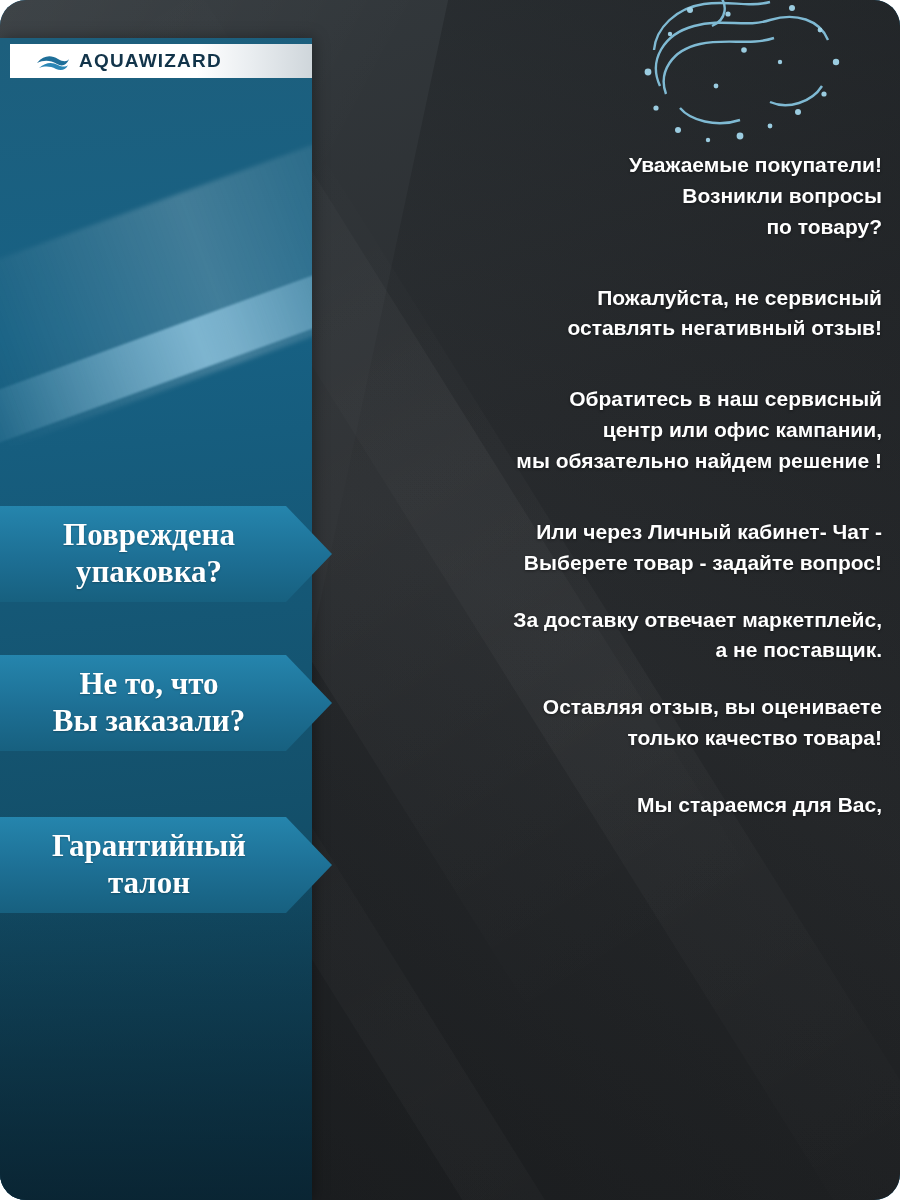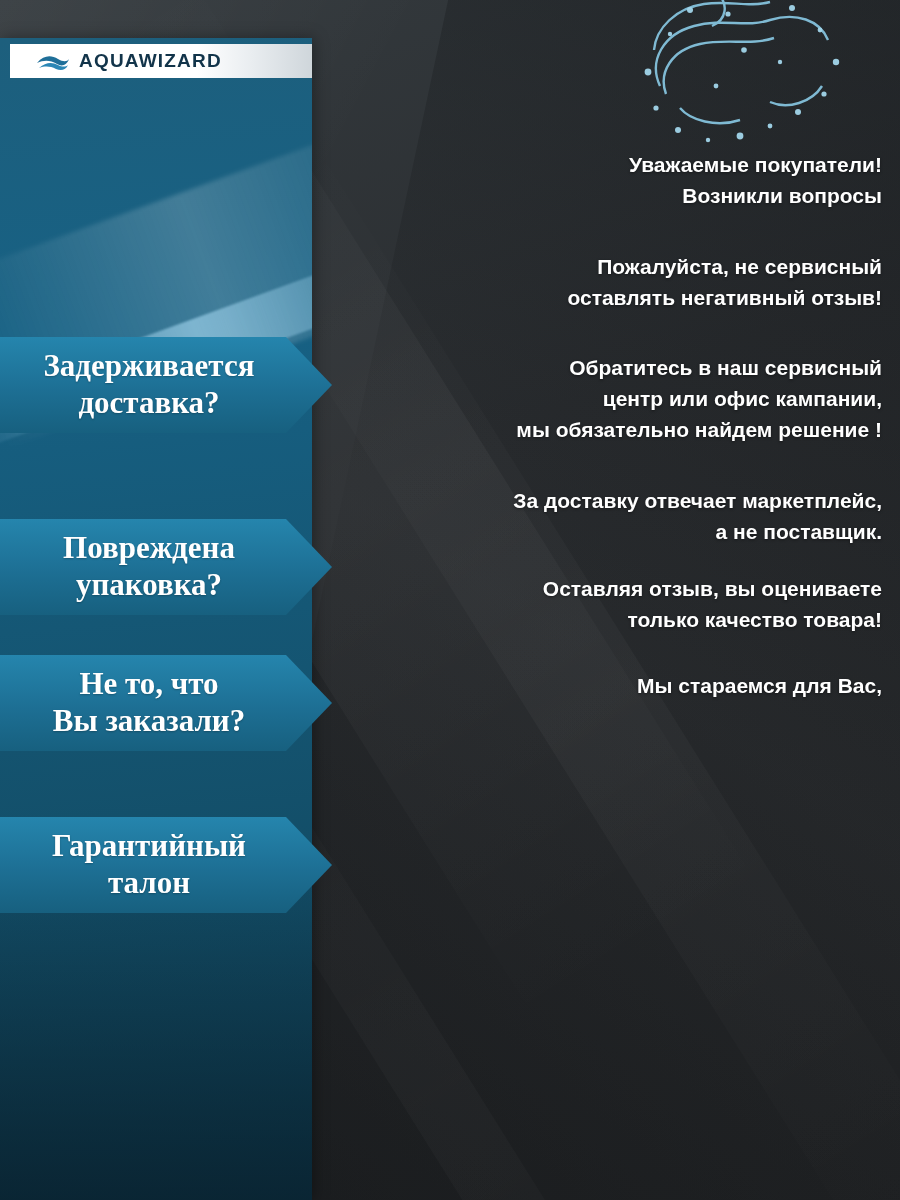--- a/index.html
+++ b/index.html
@@ -7,20 +7,21 @@
     padding: 0;
     background: #ffffff;
   }
   .page {
     position: relative;
     width: 900px;
     height: 1200px;
     overflow: hidden;
     background: #0369a1;
     font-family: "Liberation Sans", sans-serif;
+    border-radius: 26px;
   }
 
   
   .bg-base {
     position: absolute;
     inset: 0;
     background:
       linear-gradient(118deg, rgba(255,255,255,0.05) 0%, rgba(255,255,255,0.0) 28%),
       linear-gradient(160deg, #343a3e 0%, #2a2d30 40%, #232527 100%);
   }
@@ -145,21 +146,21 @@
     align-items: center;
     justify-content: center;
     box-sizing: border-box;
     padding: 6px 44px 6px 10px;
     background: linear-gradient(180deg, #2585ad 0%, #1d6f94 55%, #17607f 100%);
     clip-path: polygon(0 0, 286px 0, 332px 50%, 286px 100%, 0 100%);
     text-shadow: 0 1px 2px rgba(0,0,0,0.25);
   }
   .tab span { display: block; }
   .tab-1 { top: 337px;  height: 96px; }
-  .tab-2 { top: 519px;  height: 96px; justify-content: center; }
+  .tab-2 { top: 506px;  height: 96px; justify-content: center; }
   .tab-3 { top: 655px;  height: 96px; }
   .tab-4 { top: 817px;  height: 96px; }
 
   
   .right-text {
     position: absolute;
     left: 330px;
     top: 150px;
     width: 552px;
     text-align: right;
@@ -225,26 +226,20 @@
   </div>
 
   <div class="logo-bar">
     <svg class="logo-mark" viewBox="0 0 34 22">
       <path d="M1 13 C8 5 15 5 22 9 C27 12 31 12 33 9 C31 15 26 17 21 14 C14 10 8 10 1 13 Z" fill="#1f6f99"></path>
       <path d="M3 18 C10 12 16 12 22 15 C26 17 30 17 32 15 C30 20 25 21 20 19 C14 16 9 16 3 18 Z" fill="#2a86b5"></path>
     </svg>
     <div class="logo-text">AQUAWIZARD</div>
   </div>
 
-  <div class="tab tab-1">
-    <div>
-      <span>Задерживается</span>
-      <span>доставка?</span>
-    </div>
-  </div>
 
   <div class="tab tab-2">
     <div>
       <span>Повреждена</span>
       <span>упаковка?</span>
     </div>
   </div>
 
   <div class="tab tab-3">
     <div>
@@ -258,33 +253,38 @@
       <span>Гарантийный</span>
       <span>талон</span>
     </div>
   </div>
 
   <div class="right-text">
 
     <div class="para gap-big">
       <p>Уважаемые покупатели!</p>
       <p>Возникли вопросы</p>
+      <p>по товару?</p>
     </div>
 
     <div class="para gap-big">
       <p>Пожалуйста, не сервисный</p>
       <p>оставлять негативный отзыв!</p>
     </div>
 
     <div class="para gap-big">
       <p>Обратитесь в наш сервисный</p>
       <p>центр или офис кампании,</p>
       <p>мы обязательно найдем решение !</p>
     </div>
 
+    <div class="para">
+      <p>Или через Личный кабинет- Чат -</p>
+      <p>Выберете товар - задайте вопрос!</p>
+    </div>
 
     <div class="para">
       <p>За доставку отвечает маркетплейс,</p>
       <p>а не поставщик.</p>
     </div>
 
     <div class="para gap-huge">
       <p>Оставляя отзыв, вы оцениваете</p>
       <p>только  качество товара!</p>
     </div>

